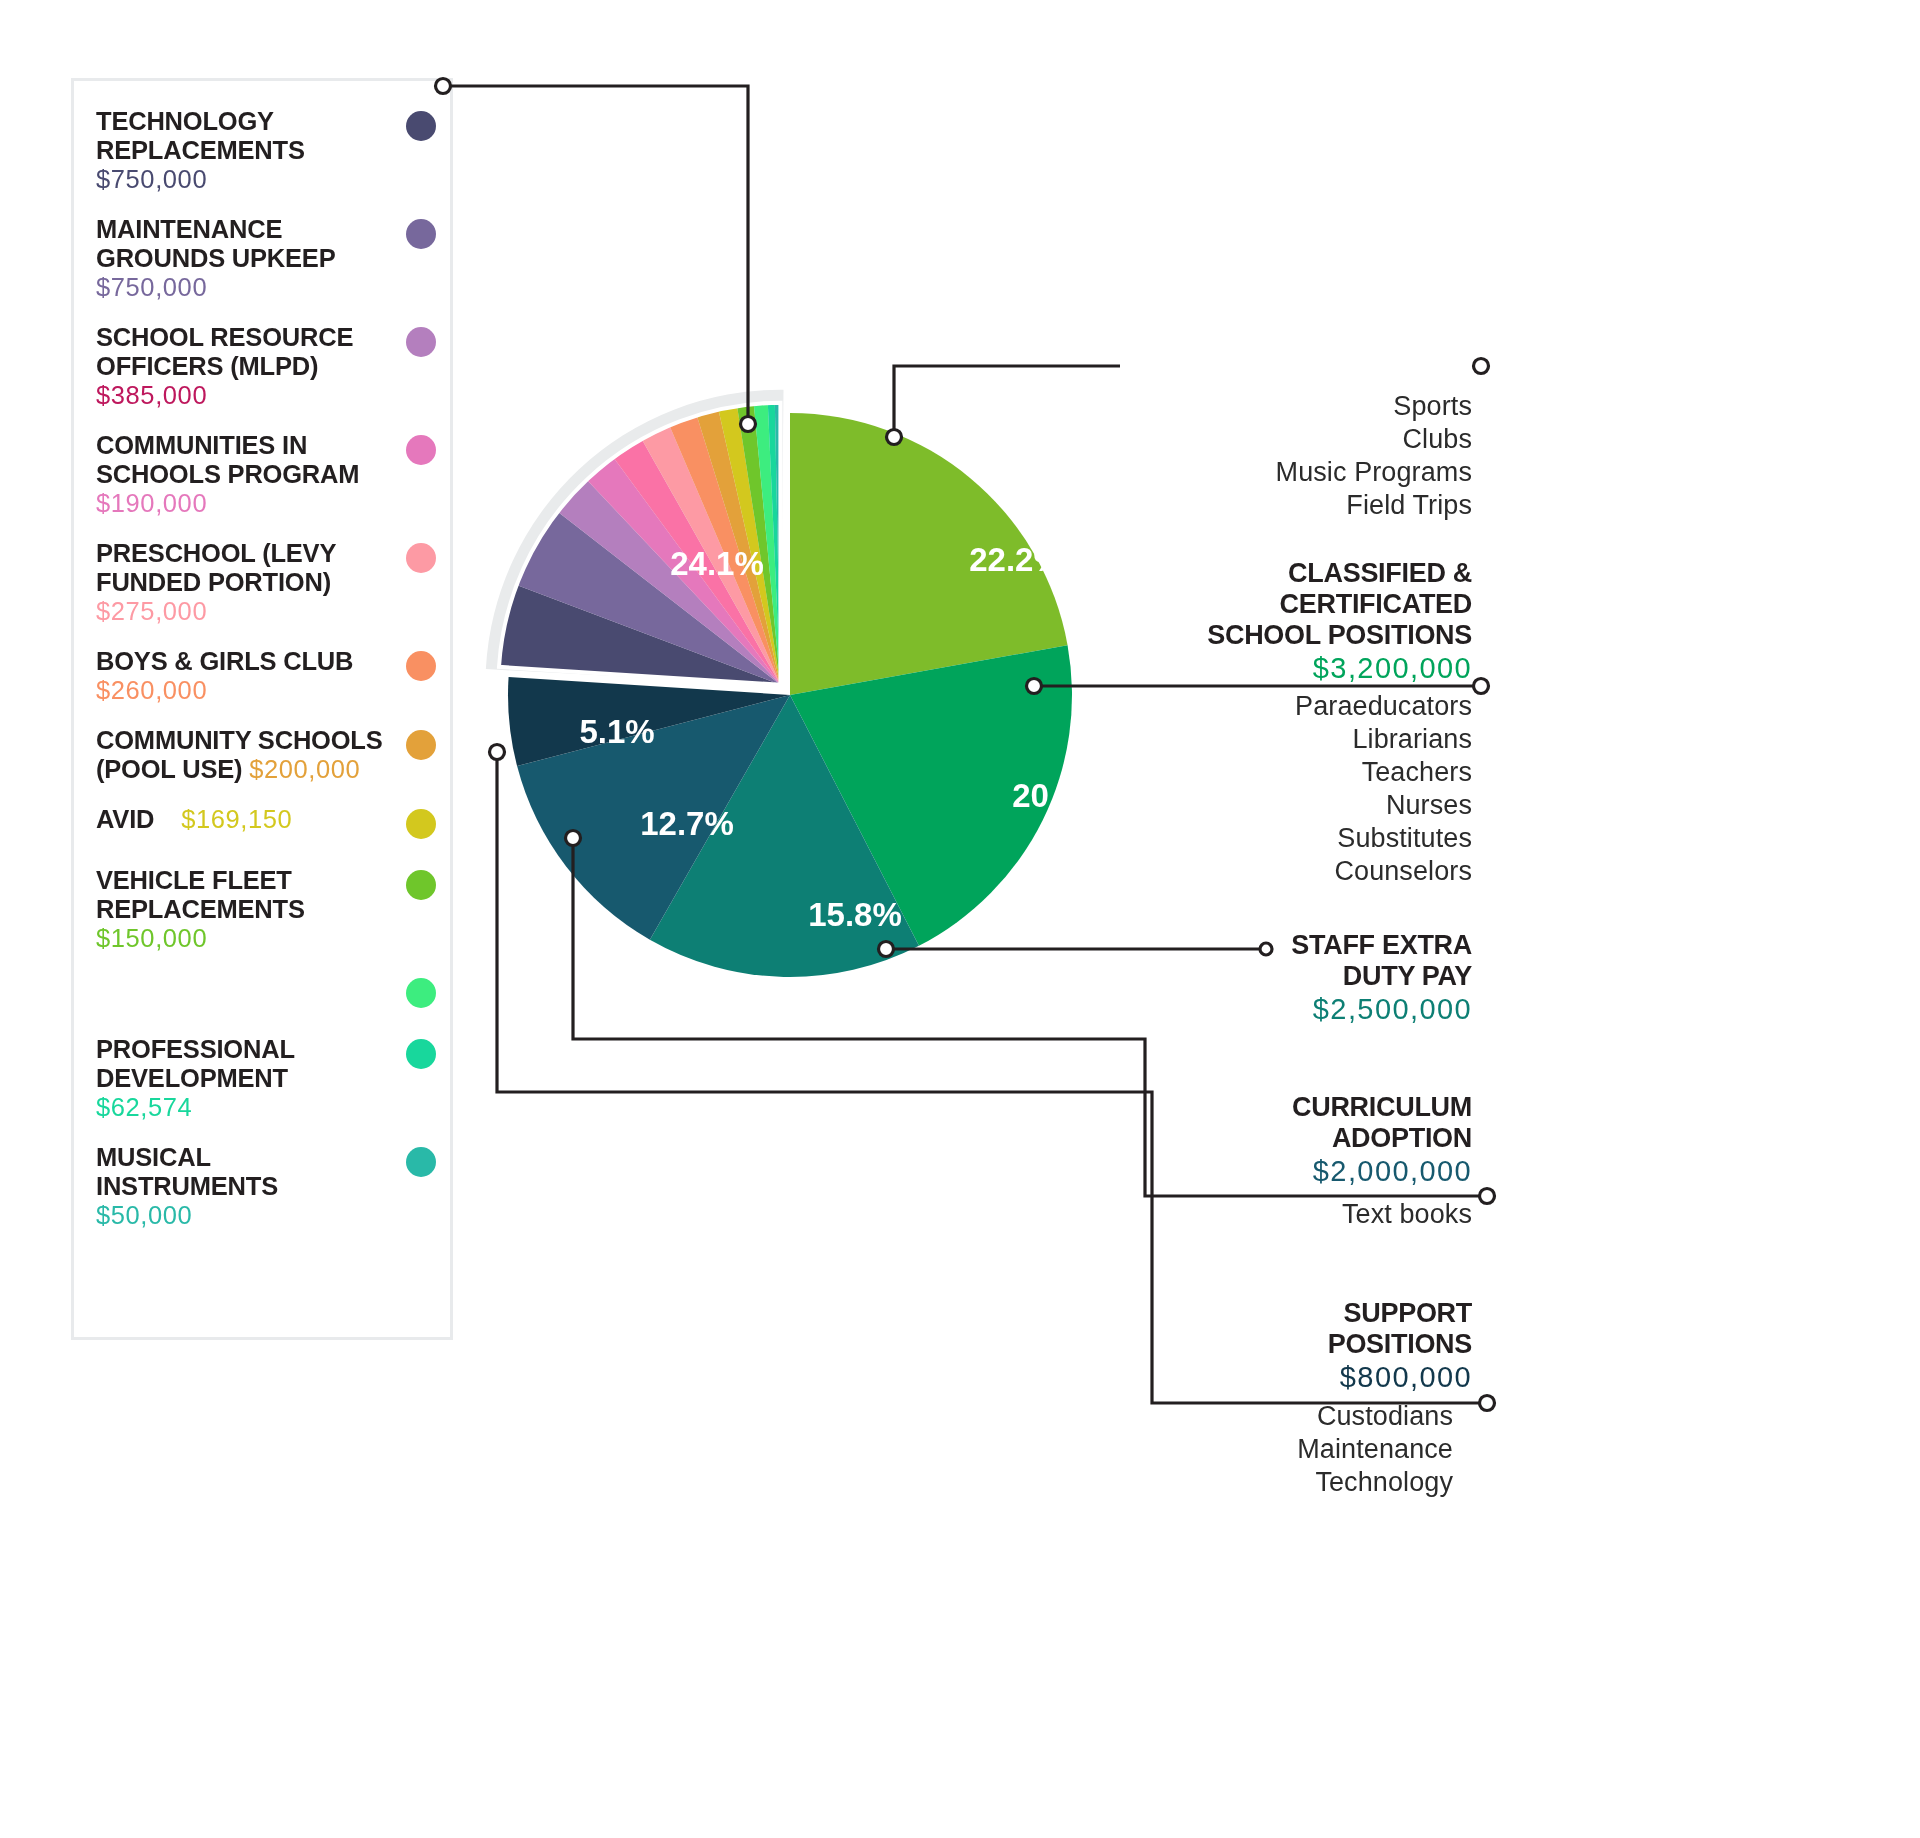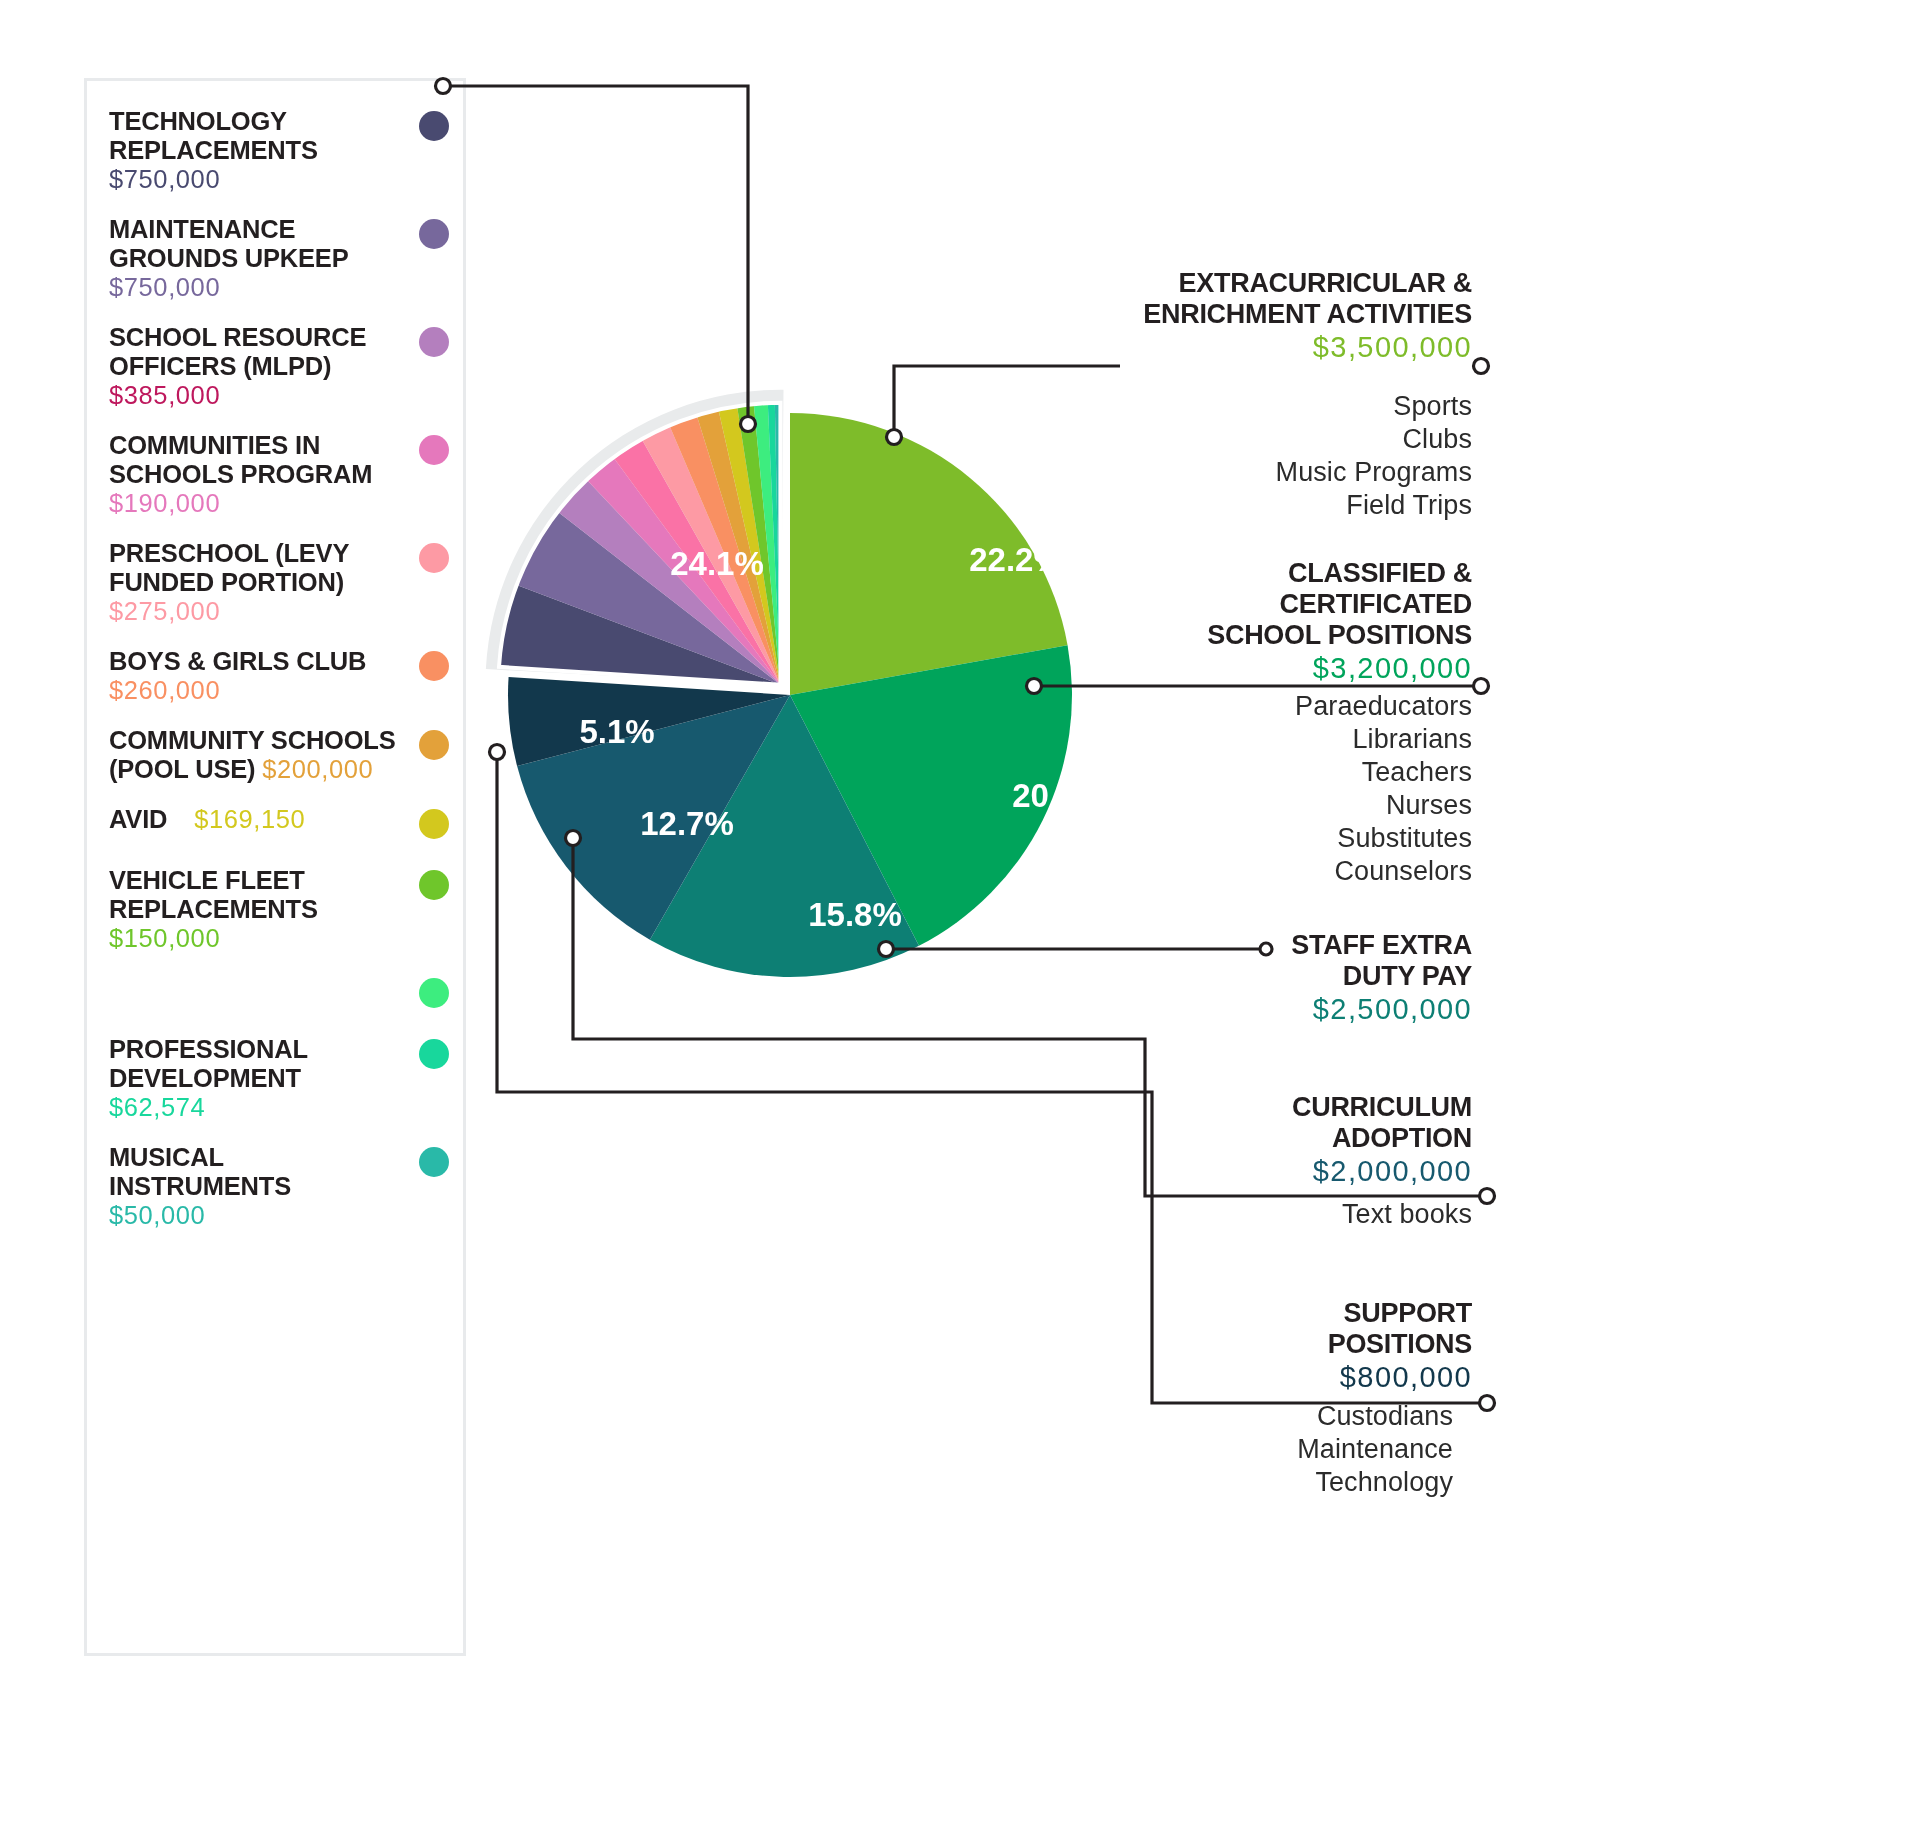--- a/index.html
+++ b/index.html
@@ -5,21 +5,21 @@
   html,body{margin:0;padding:0;background:#ffffff;}
   body{
     width:1920px;height:1838px;position:relative;overflow:hidden;
     font-family:"Liberation Sans", sans-serif;
     color:#231f20;
   }
   .stage{position:absolute;inset:0;}
 
   
   #legend-panel{
-    position:absolute;left:84px;top:78px;width:382px;height:1578px;
+    position:absolute;left:71px;top:78px;width:382px;height:1262px;
     background:#ffffff;border:3px solid #e8eaec;box-sizing:border-box;
   }
   .legend-list{position:absolute;left:0;top:0;width:100%;padding:26px 0 0 0;box-sizing:border-box;}
   .legend-item{position:relative;padding:0 14px 0 22px;margin-bottom:21px;min-height:40px;}
   .legend-text{
     font-size:25.5px;line-height:29px;font-weight:700;letter-spacing:-0.2px;
     max-width:300px;
   }
   .legend-amount{font-weight:400;letter-spacing:0.6px;}
   .legend-dot{
@@ -176,24 +176,20 @@
       <circle cx="1481" cy="686" r="7.5"></circle>
       <circle cx="886" cy="949" r="7.5"></circle>
       <circle cx="1266" cy="949" r="6"></circle>
       <circle cx="1487" cy="1196" r="7.5"></circle>
       <circle cx="573" cy="838" r="7.5"></circle>
       <circle cx="1487" cy="1403" r="7.5"></circle>
       <circle cx="497" cy="752" r="7.5"></circle>
     </g>
   </svg>
 
-  <div class="callout" id="callout-extracurricular">
-    <div class="title">EXTRACURRICULAR &amp;<br>ENRICHMENT ACTIVITIES</div>
-    <div class="amount" style="color: rgb(126, 188, 42);">$3,500,000</div>
-  </div>
   <div class="sublist" id="sub-extracurricular">Sports<br>Clubs<br>Music Programs<br>Field Trips</div>
 
   <div class="callout" id="callout-classified">
     <div class="title">CLASSIFIED &amp;<br>CERTIFICATED<br>SCHOOL POSITIONS</div>
     <div class="amount" style="color: rgb(0, 164, 91);">$3,200,000</div>
   </div>
   <div class="sublist" id="sub-classified">Paraeducators<br>Librarians<br>Teachers<br>Nurses<br>Substitutes<br>Counselors</div>
 
   <div class="callout" id="callout-staffextra">
     <div class="title">STAFF EXTRA<br>DUTY PAY</div>

